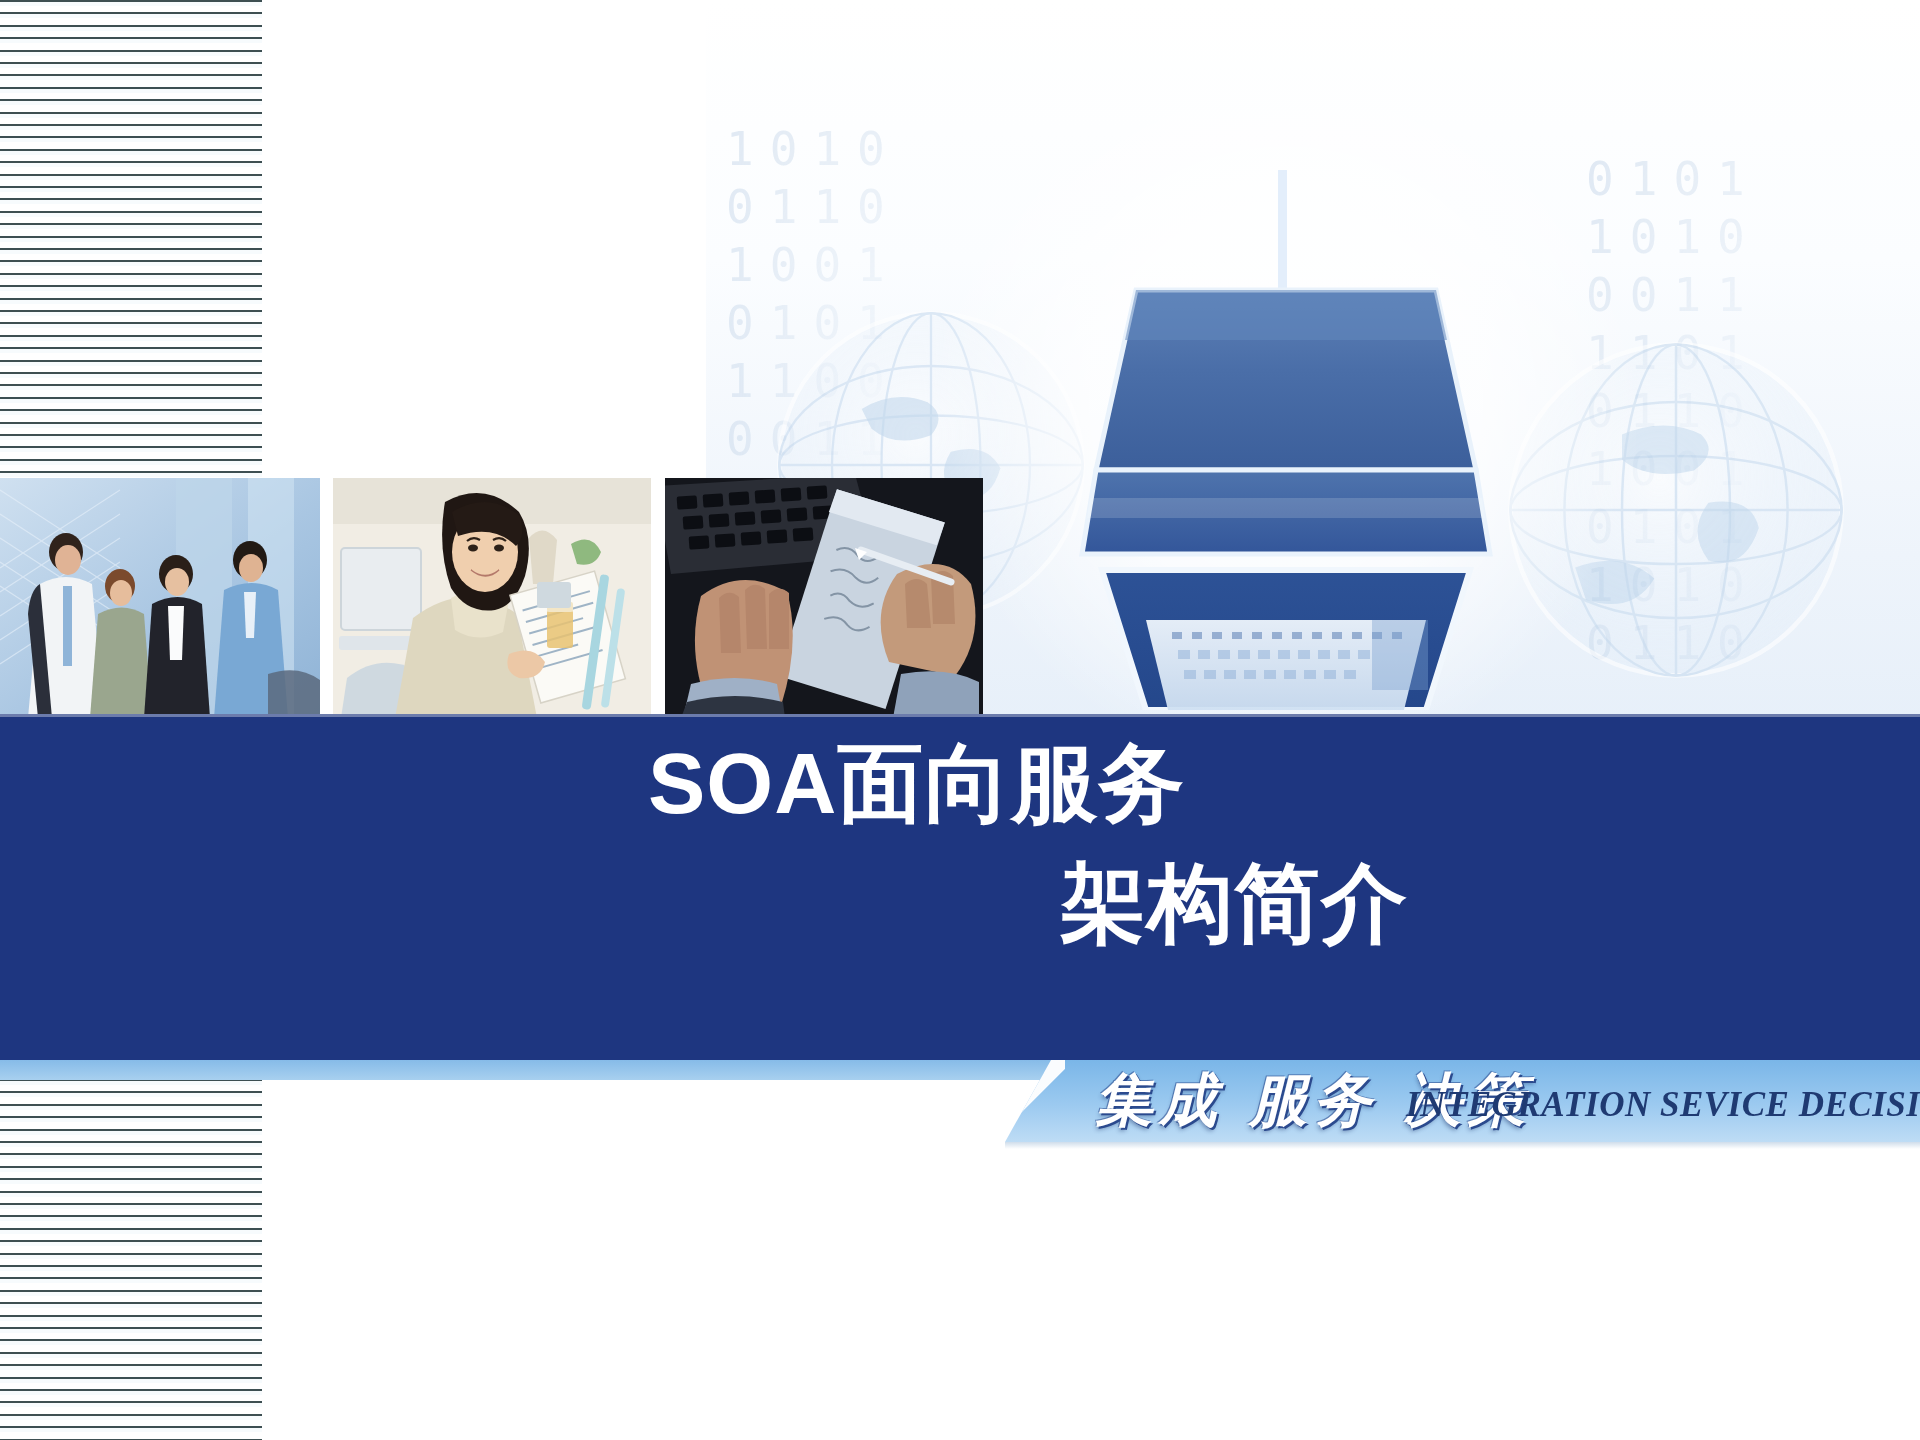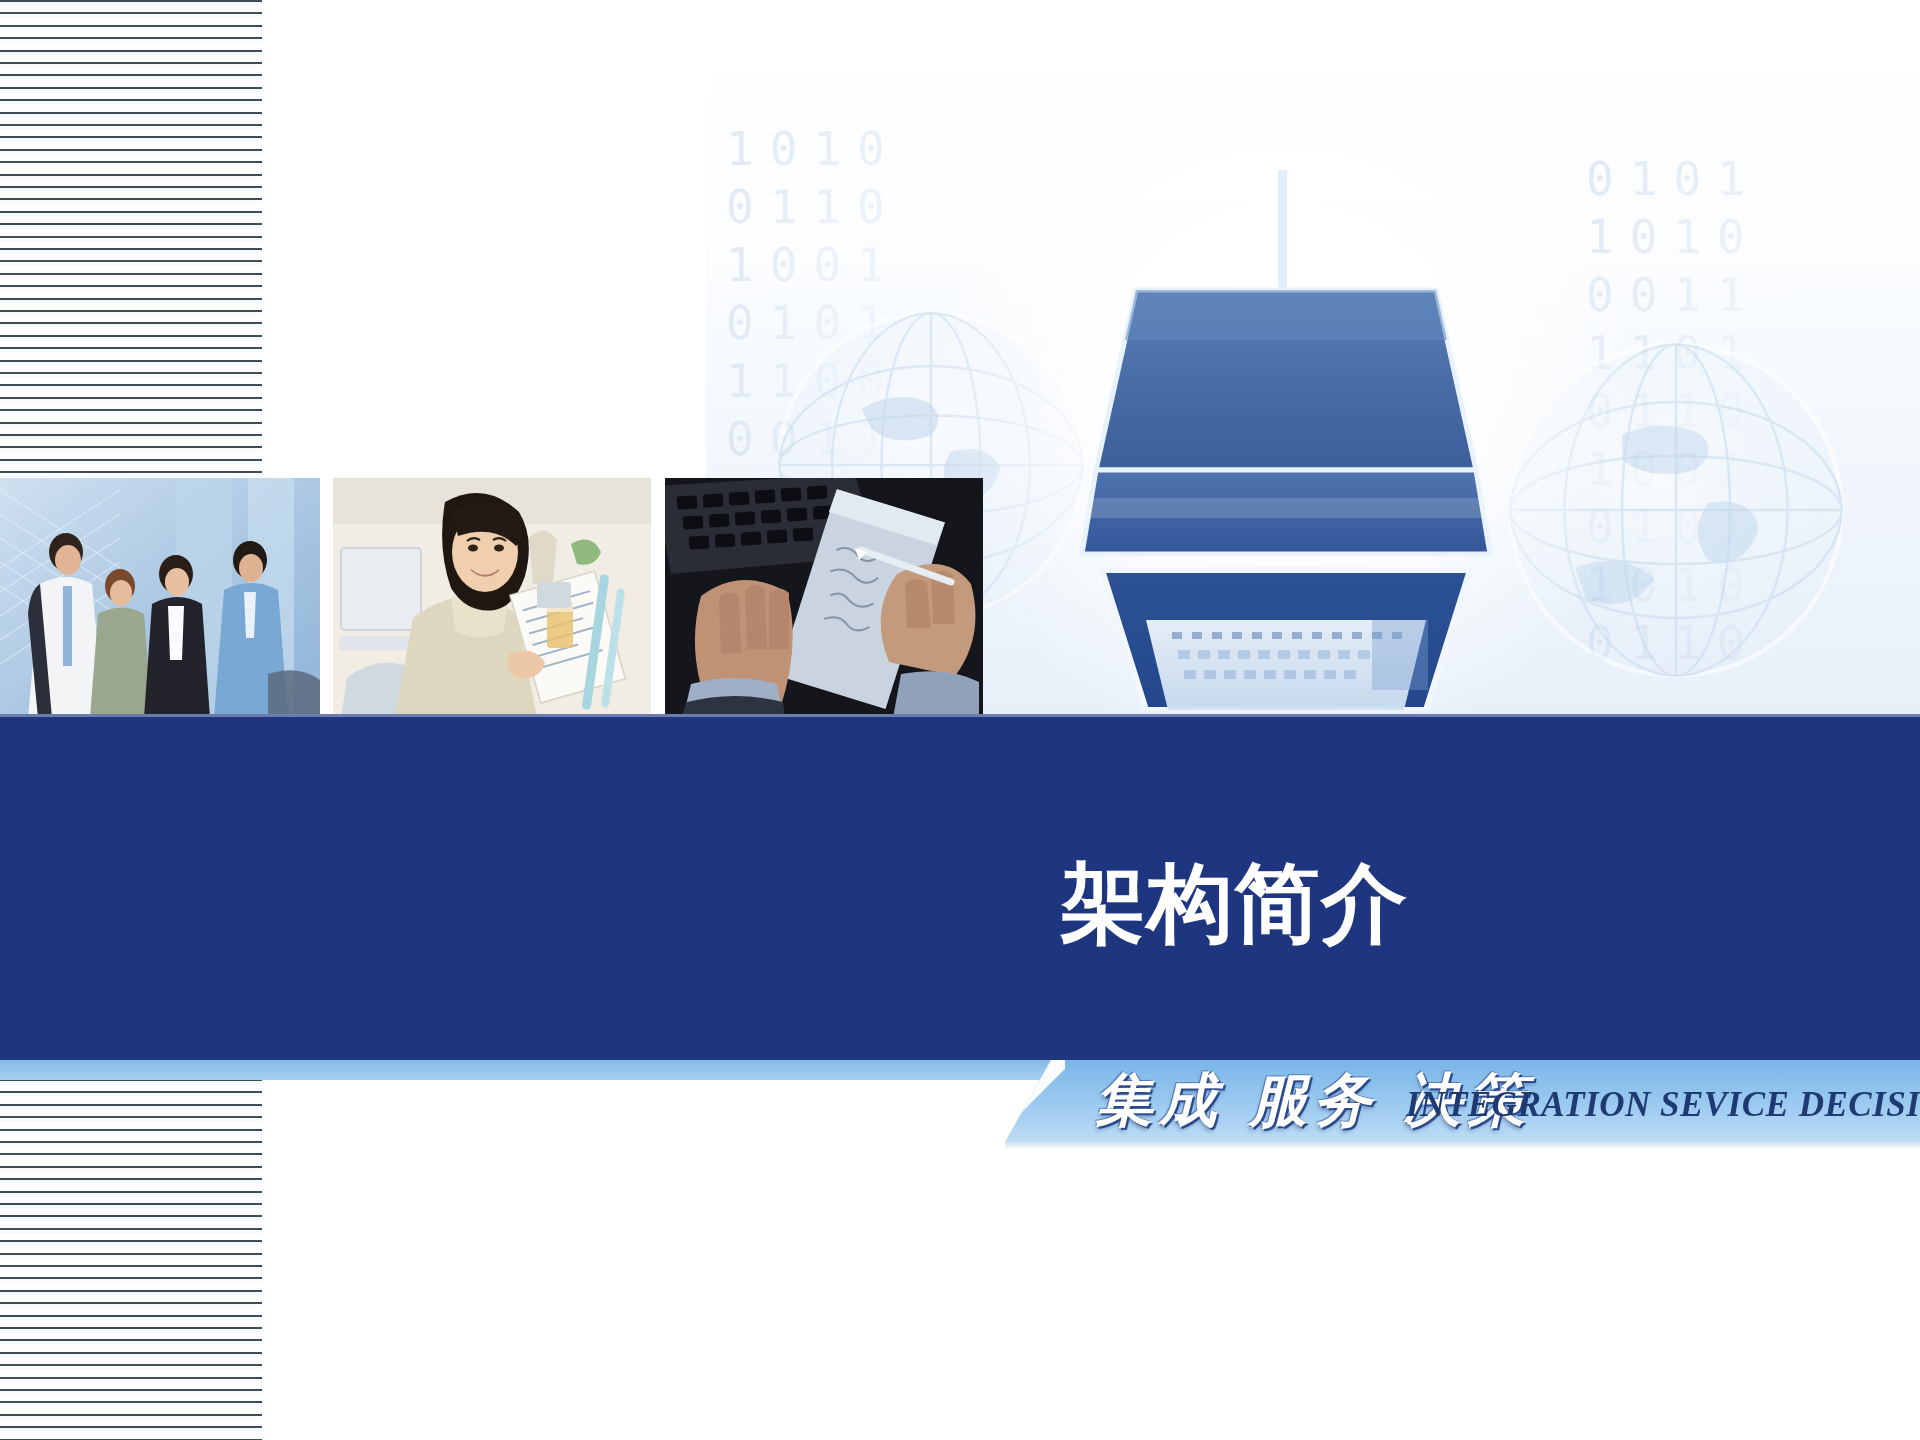--- a/index.html
+++ b/index.html
@@ -493,20 +493,21 @@
         <path d="M240 106 q12 -10 22 0 l4 44 h-24 z"></path>
         <path d="M266 98 q12 -10 22 0 l2 48 h-22 z"></path>
       </g>
       <path d="M196 72 L286 104" stroke="#e7edf3" stroke-width="7" stroke-linecap="round"></path>
       <path d="M190 70 l12 4 l-8 8 z" fill="#ffffff"></path>
       <path d="M236 196 q46 -8 78 8 l0 36 h-86 z" fill="#8fa2ba"></path>
     </svg>
   </div>
 
   <div id="title-band"></div>
+  <div class="title-text" id="title-line-1">SOA面向服务</div>
   <div class="title-text" id="title-line-2">架构简介</div>
 
   <div id="tagline-strip"></div>
   <div id="tagline-banner"></div>
   <div class="tagline-shadow"></div>
   <div class="tagline-cn">集成 服务 决策</div>
   <div class="tagline-en">INTEGRATION SEVICE DECISION-MAKING</div>
 
 </div>
 

